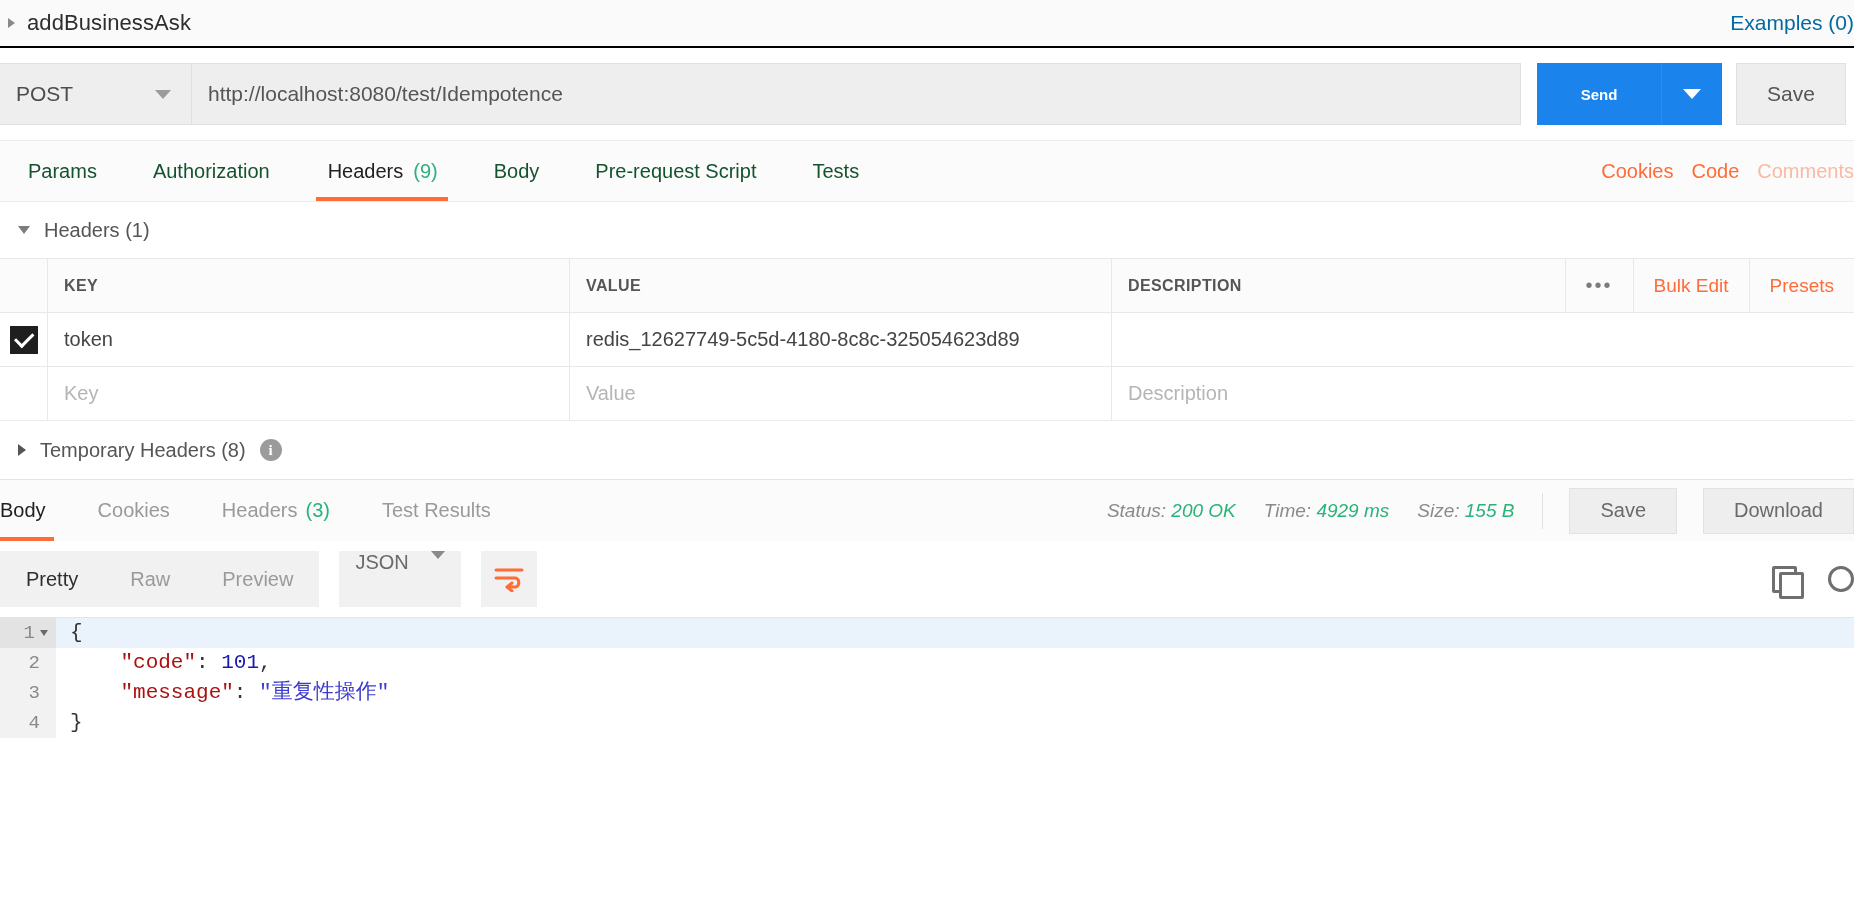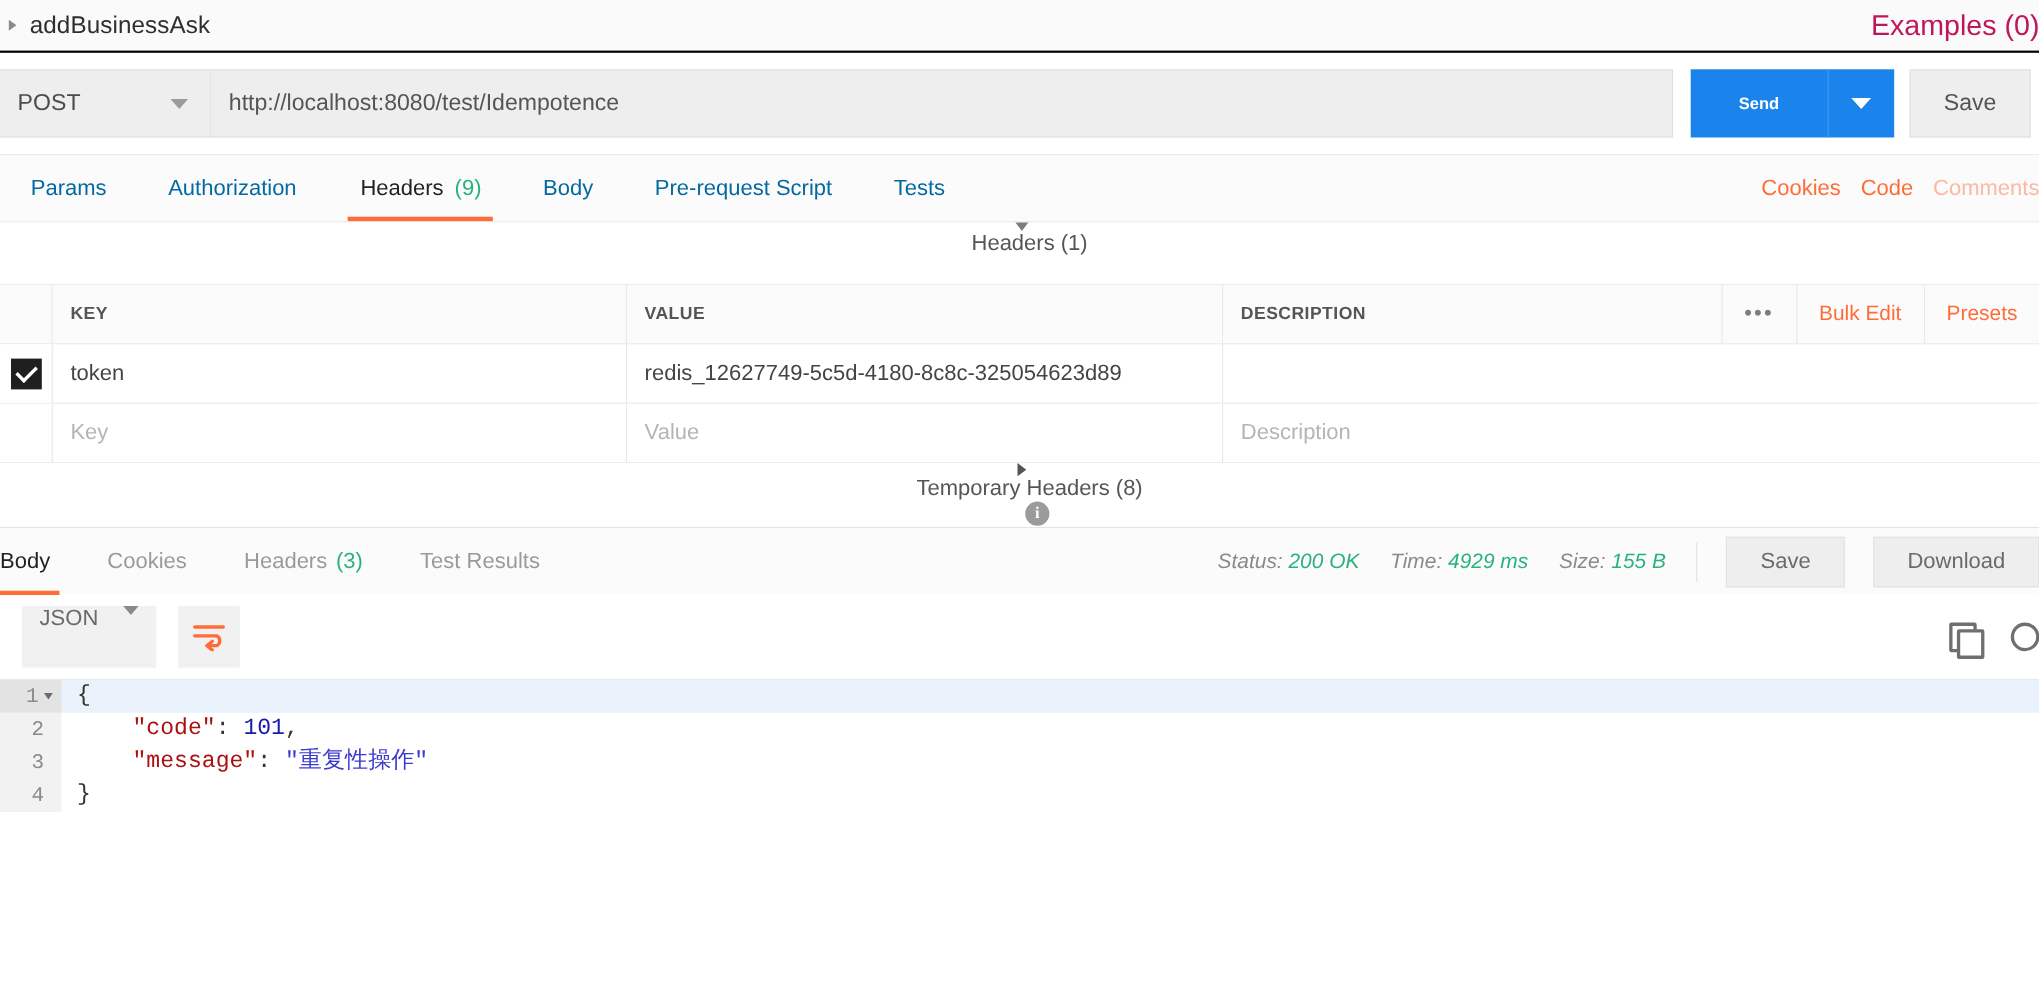--- a/index.html
+++ b/index.html
@@ -32,22 +32,22 @@
   .req-title {
     font-size: 22px;
     color: #2e2e2e;
     letter-spacing: .1px;
   }
   .examples-link {
     position: absolute;
     right: 0px;
     top: 50%;
     transform: translateY(-50%);
-    color: #be185d;
-    font-size: 26px;
+    color: #0369a1;
+    font-size: 21px;
     white-space: nowrap;
   }
 
   
   .url-bar {
     height: 92px;
     display: flex;
     align-items: center;
     padding: 0 8px 0 0;
     background: #fff;
@@ -126,21 +126,21 @@
     border-bottom: 1px solid #ececec;
     display: flex;
     align-items: stretch;
     position: relative;
   }
   .rtab {
     display: flex; align-items: center;
     padding: 0 0px;
     margin: 0 0;
     font-size: 20px;
-    color: #0369a1;
+    color: #14532d;
     cursor: pointer;
     position: relative;
     white-space: nowrap;
   }
   .rtab .lbl { padding: 0 28px; }
   .rtab.active { color: #212121; }
   .rtab.active .lbl { padding-left: 30px; padding-right: 30px; }
   .rtab .cnt { color: #2ab27b; margin-left: -20px; padding-right: 28px; }
   .rtab.active::after {
     content: "";
@@ -161,21 +161,20 @@
 
   
   .section-head {
     height: 56px;
     display: flex; align-items: center;
     padding-left: 18px;
     font-size: 20px;
     color: #555;
     cursor: pointer;
     background: #fff;
-    flex-direction: column;
   }
   .tri-down {
     width: 0; height: 0;
     border-top: 8px solid #7d7d7d;
     border-left: 6px solid transparent;
     border-right: 6px solid transparent;
     margin-right: 14px;
   }
   .tri-right-sm {
     width: 0; height: 0;
@@ -513,20 +512,25 @@
       <span>Size:</span>
       <span class="val">155 B</span>
     </span>
     <span class="vdiv"></span>
     <button class="rbtn">Save</button>
     <button class="rbtn">Download</button>
   </div>
 </div>
 
 <div class="body-toolbar">
+  <div class="seg">
+    <div class="active">Pretty</div>
+    <div>Raw</div>
+    <div>Preview</div>
+  </div>
   <div class="fmt-select">
     <span>JSON</span>
     <span class="caret-down"></span>
   </div>
   <div class="wrap-btn">
     <svg width="30" height="26" viewBox="0 0 30 26">
       <path d="M2 4 H28" stroke="#ff6c37" stroke-width="3" fill="none" stroke-linecap="round"></path>
       <path d="M2 12 H22 a5 5 0 0 1 0 9 H14" stroke="#ff6c37" stroke-width="3" fill="none" stroke-linecap="round"></path>
       <path d="M18 17 L13 21 L18 25" stroke="#ff6c37" stroke-width="3" fill="none" stroke-linecap="round" stroke-linejoin="round"></path>
     </svg>

